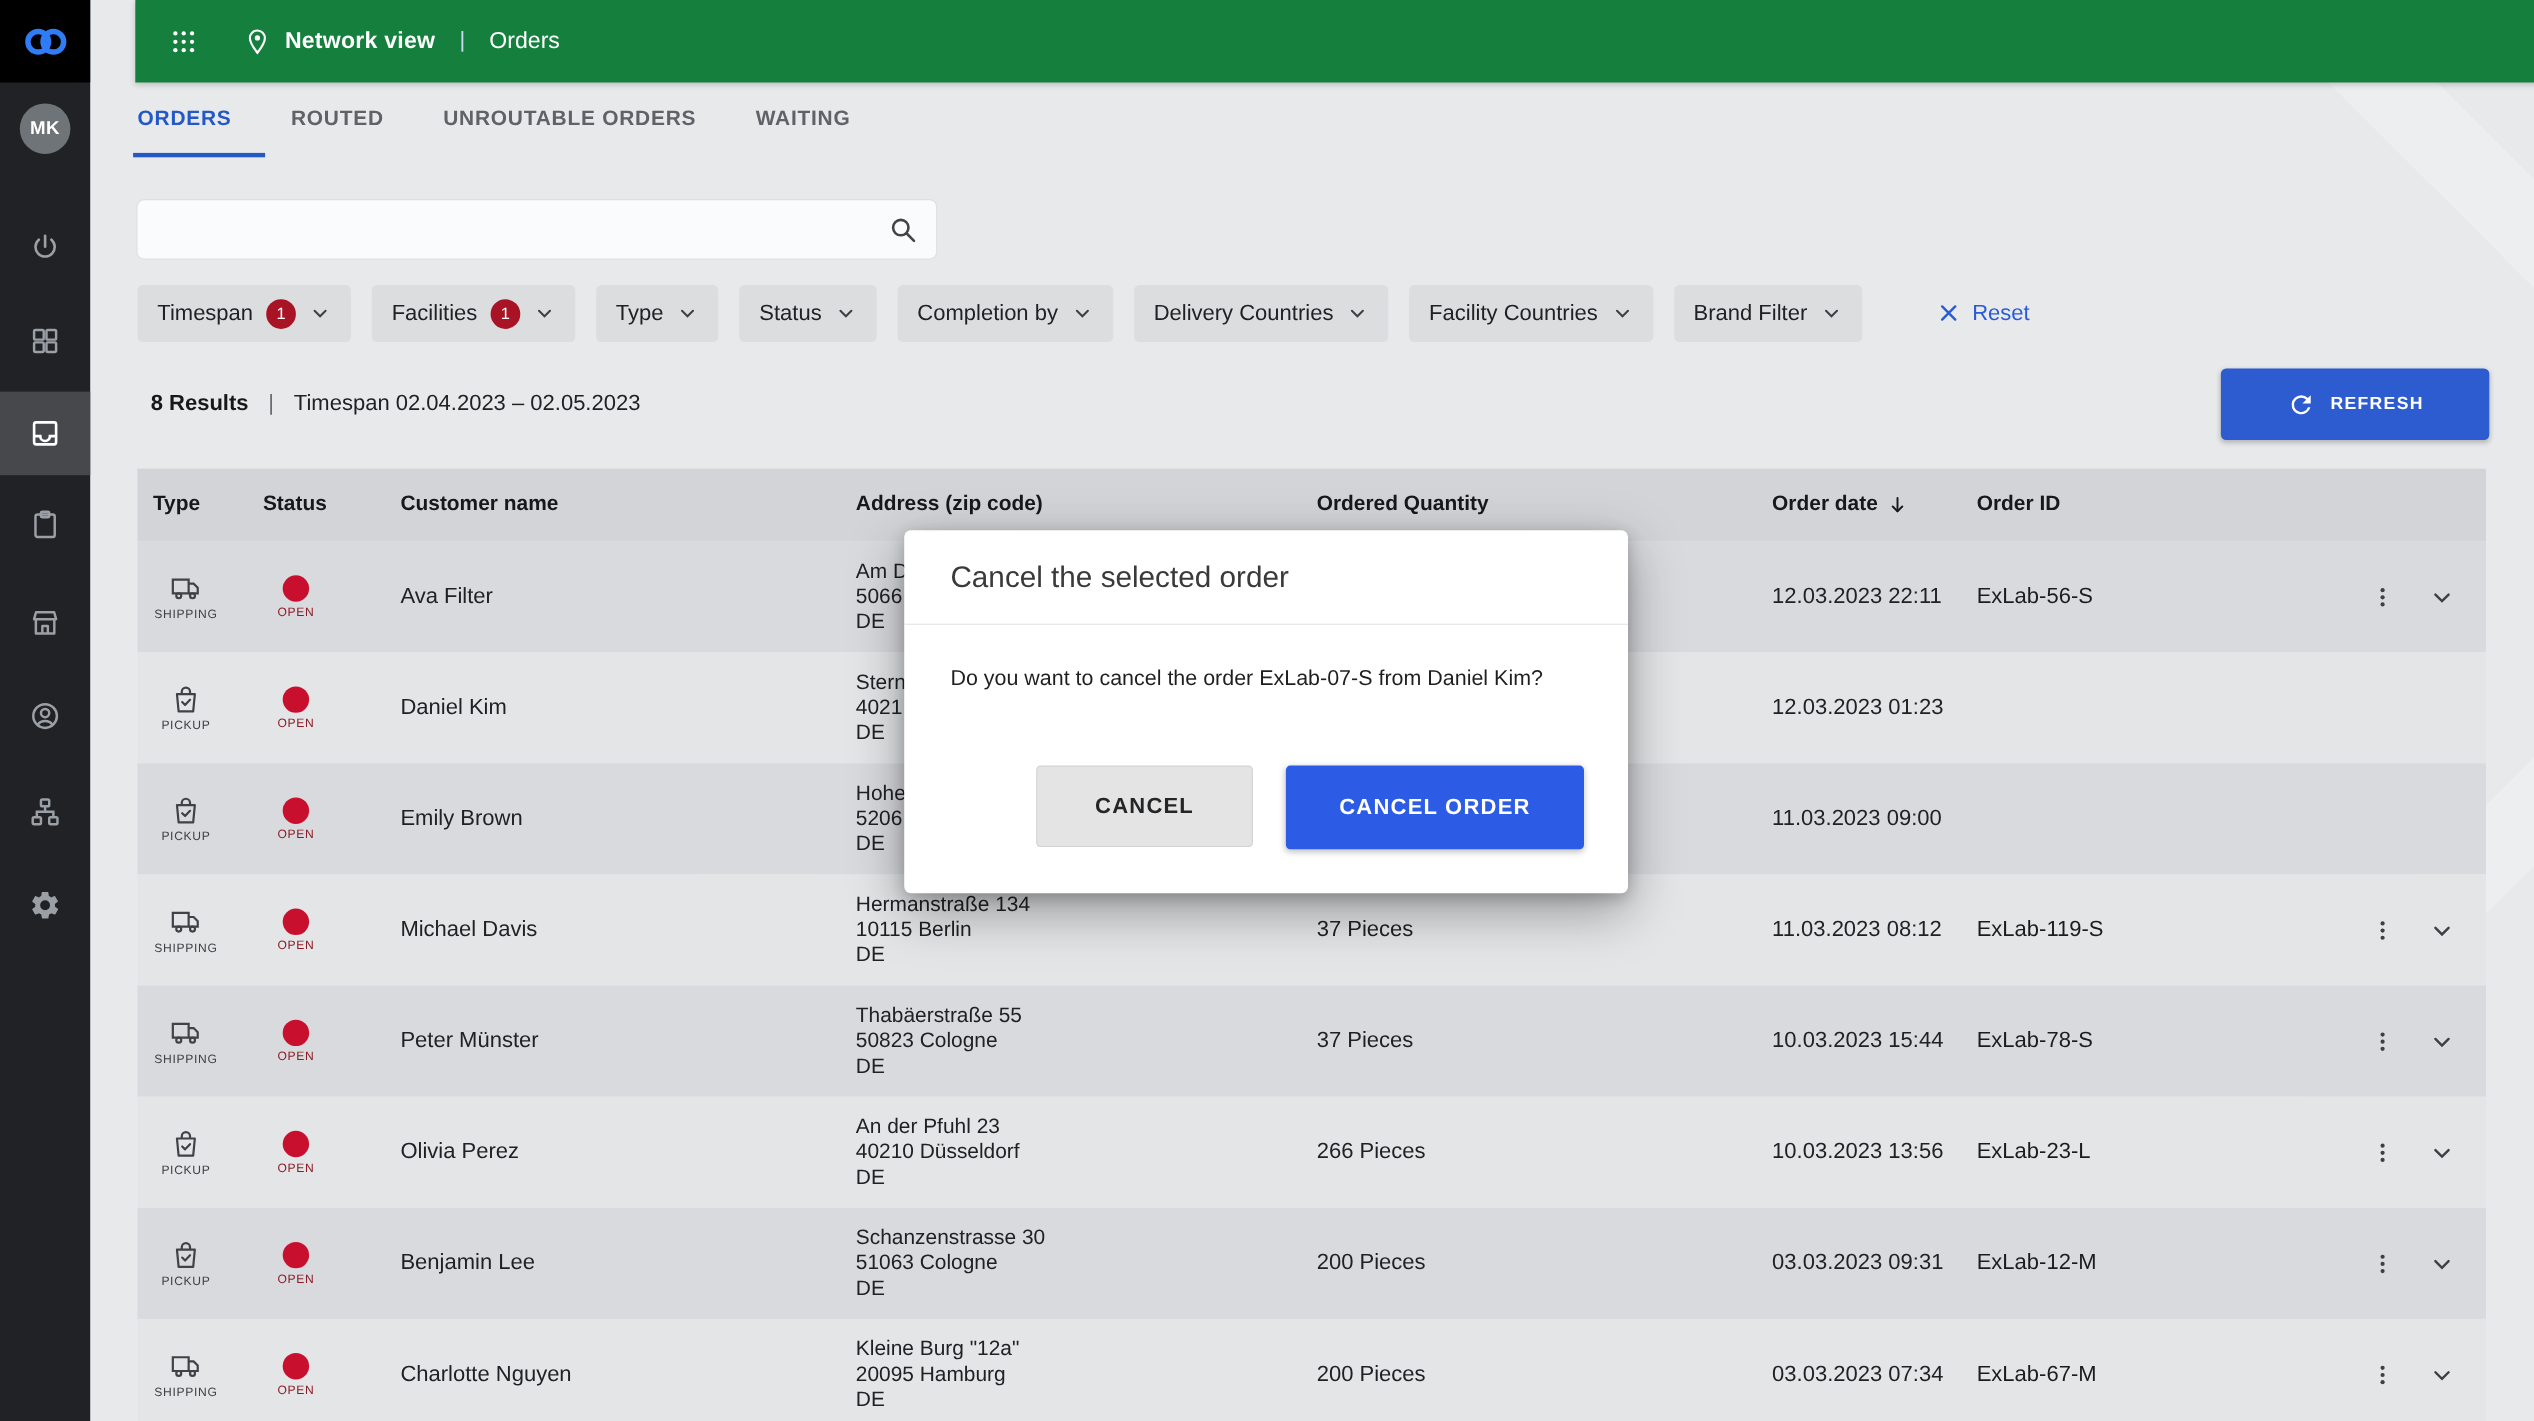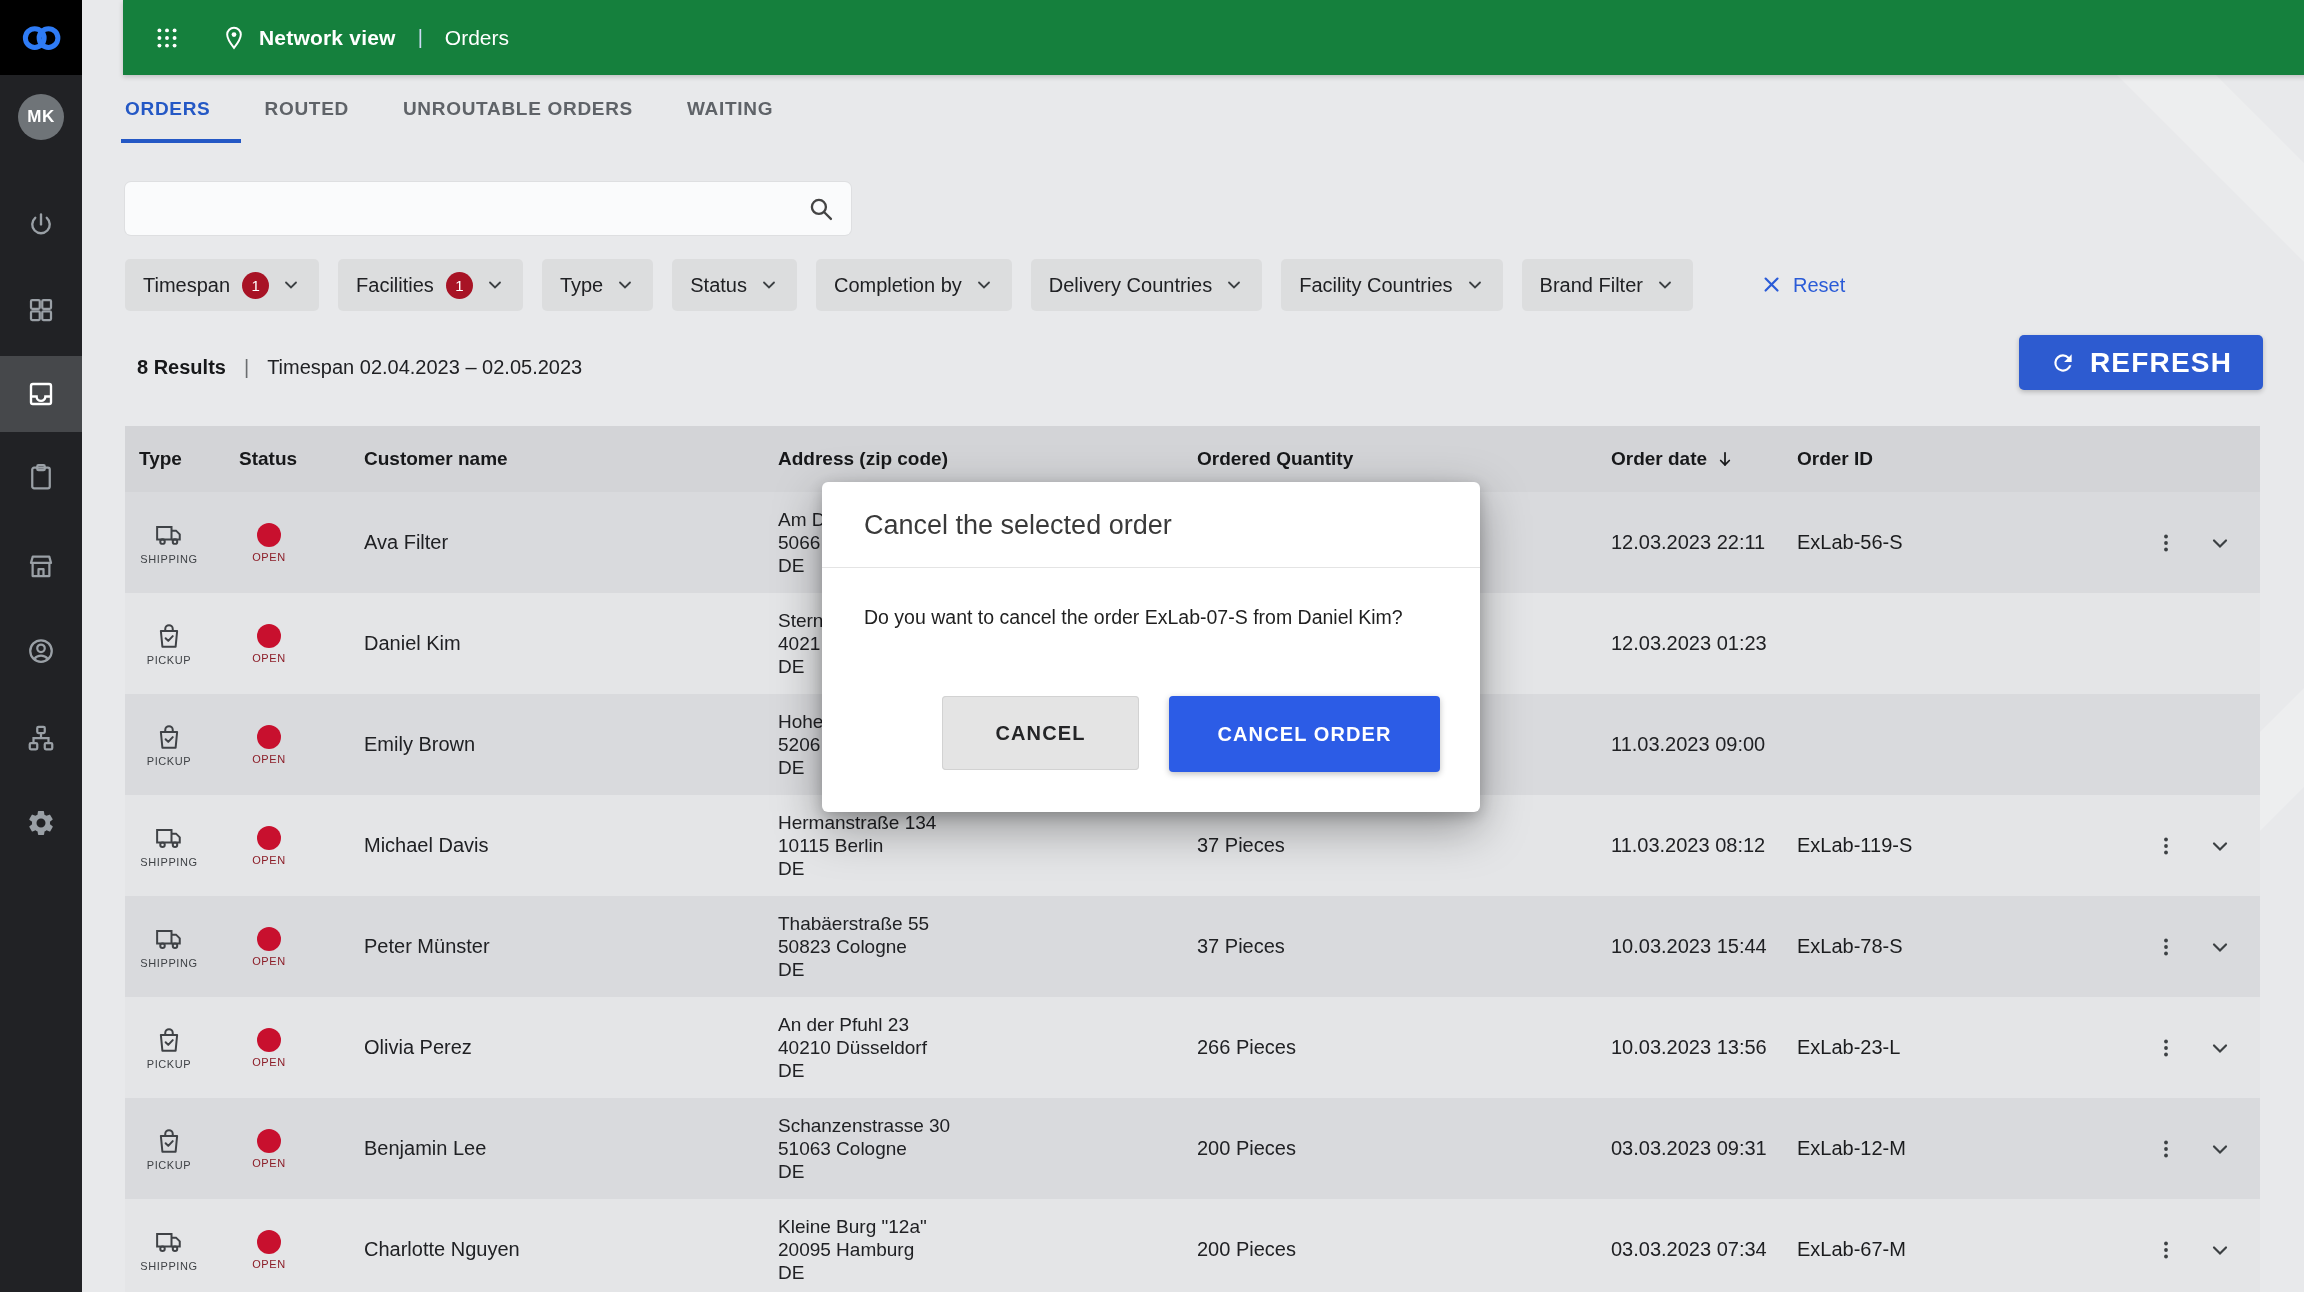--- a/index.html
+++ b/index.html
@@ -56,22 +56,22 @@
   .chip svg{width:20px;height:20px;color:#3c4043;}
   .reset{display:flex;align-items:center;gap:10px;margin-left:49px;cursor:pointer;}
   .reset svg{width:22px;height:22px;color:#2a5bd7;}
   .reset-label{font-size:20px;color:#2a5bd7;}
 
   
   .summary{position:absolute;left:137px;top:337px;height:60px;display:flex;align-items:center;font-size:20px;}
   .summary .count{font-weight:bold;color:#17181a;}
   .summary .sep{margin:0 18px;color:#6a6d70;}
   .summary .span-label{color:#202124;}
-  .refresh-btn{position:absolute;right:41px;top:335px;width:244px;height:55px;background:#2d5bd0;border-radius:5px;border:none;
-    color:#fff;font-size:28px;font-weight:bold;letter-spacing:1.2px;display:flex;align-items:center;justify-content:center;gap:14px;cursor:pointer;
+  .refresh-btn{position:absolute;right:41px;top:335px;width:244px;height:65px;background:#2d5bd0;border-radius:5px;border:none;
+    color:#fff;font-size:16px;font-weight:bold;letter-spacing:1.2px;display:flex;align-items:center;justify-content:center;gap:14px;cursor:pointer;
     font-family:"Liberation Sans",sans-serif;box-shadow:0 2px 5px rgba(0,0,0,.22);}
   .refresh-btn svg{width:26px;height:26px;}
 
   
   .table{position:absolute;left:125px;top:426px;width:2135px;}
   .trow{display:grid;grid-template-columns:100px 125px 414px 419px 414px 186px 1fr;align-items:center;}
   .thead{height:66px;background:#d3d4d7;font-weight:bold;font-size:19px;color:#17181a;}
   .thead > div{padding-left:14px;display:flex;align-items:center;gap:8px;}
   .thead svg{width:20px;height:20px;color:#17181a;}
   .datarow{height:101px;cursor:pointer;}

